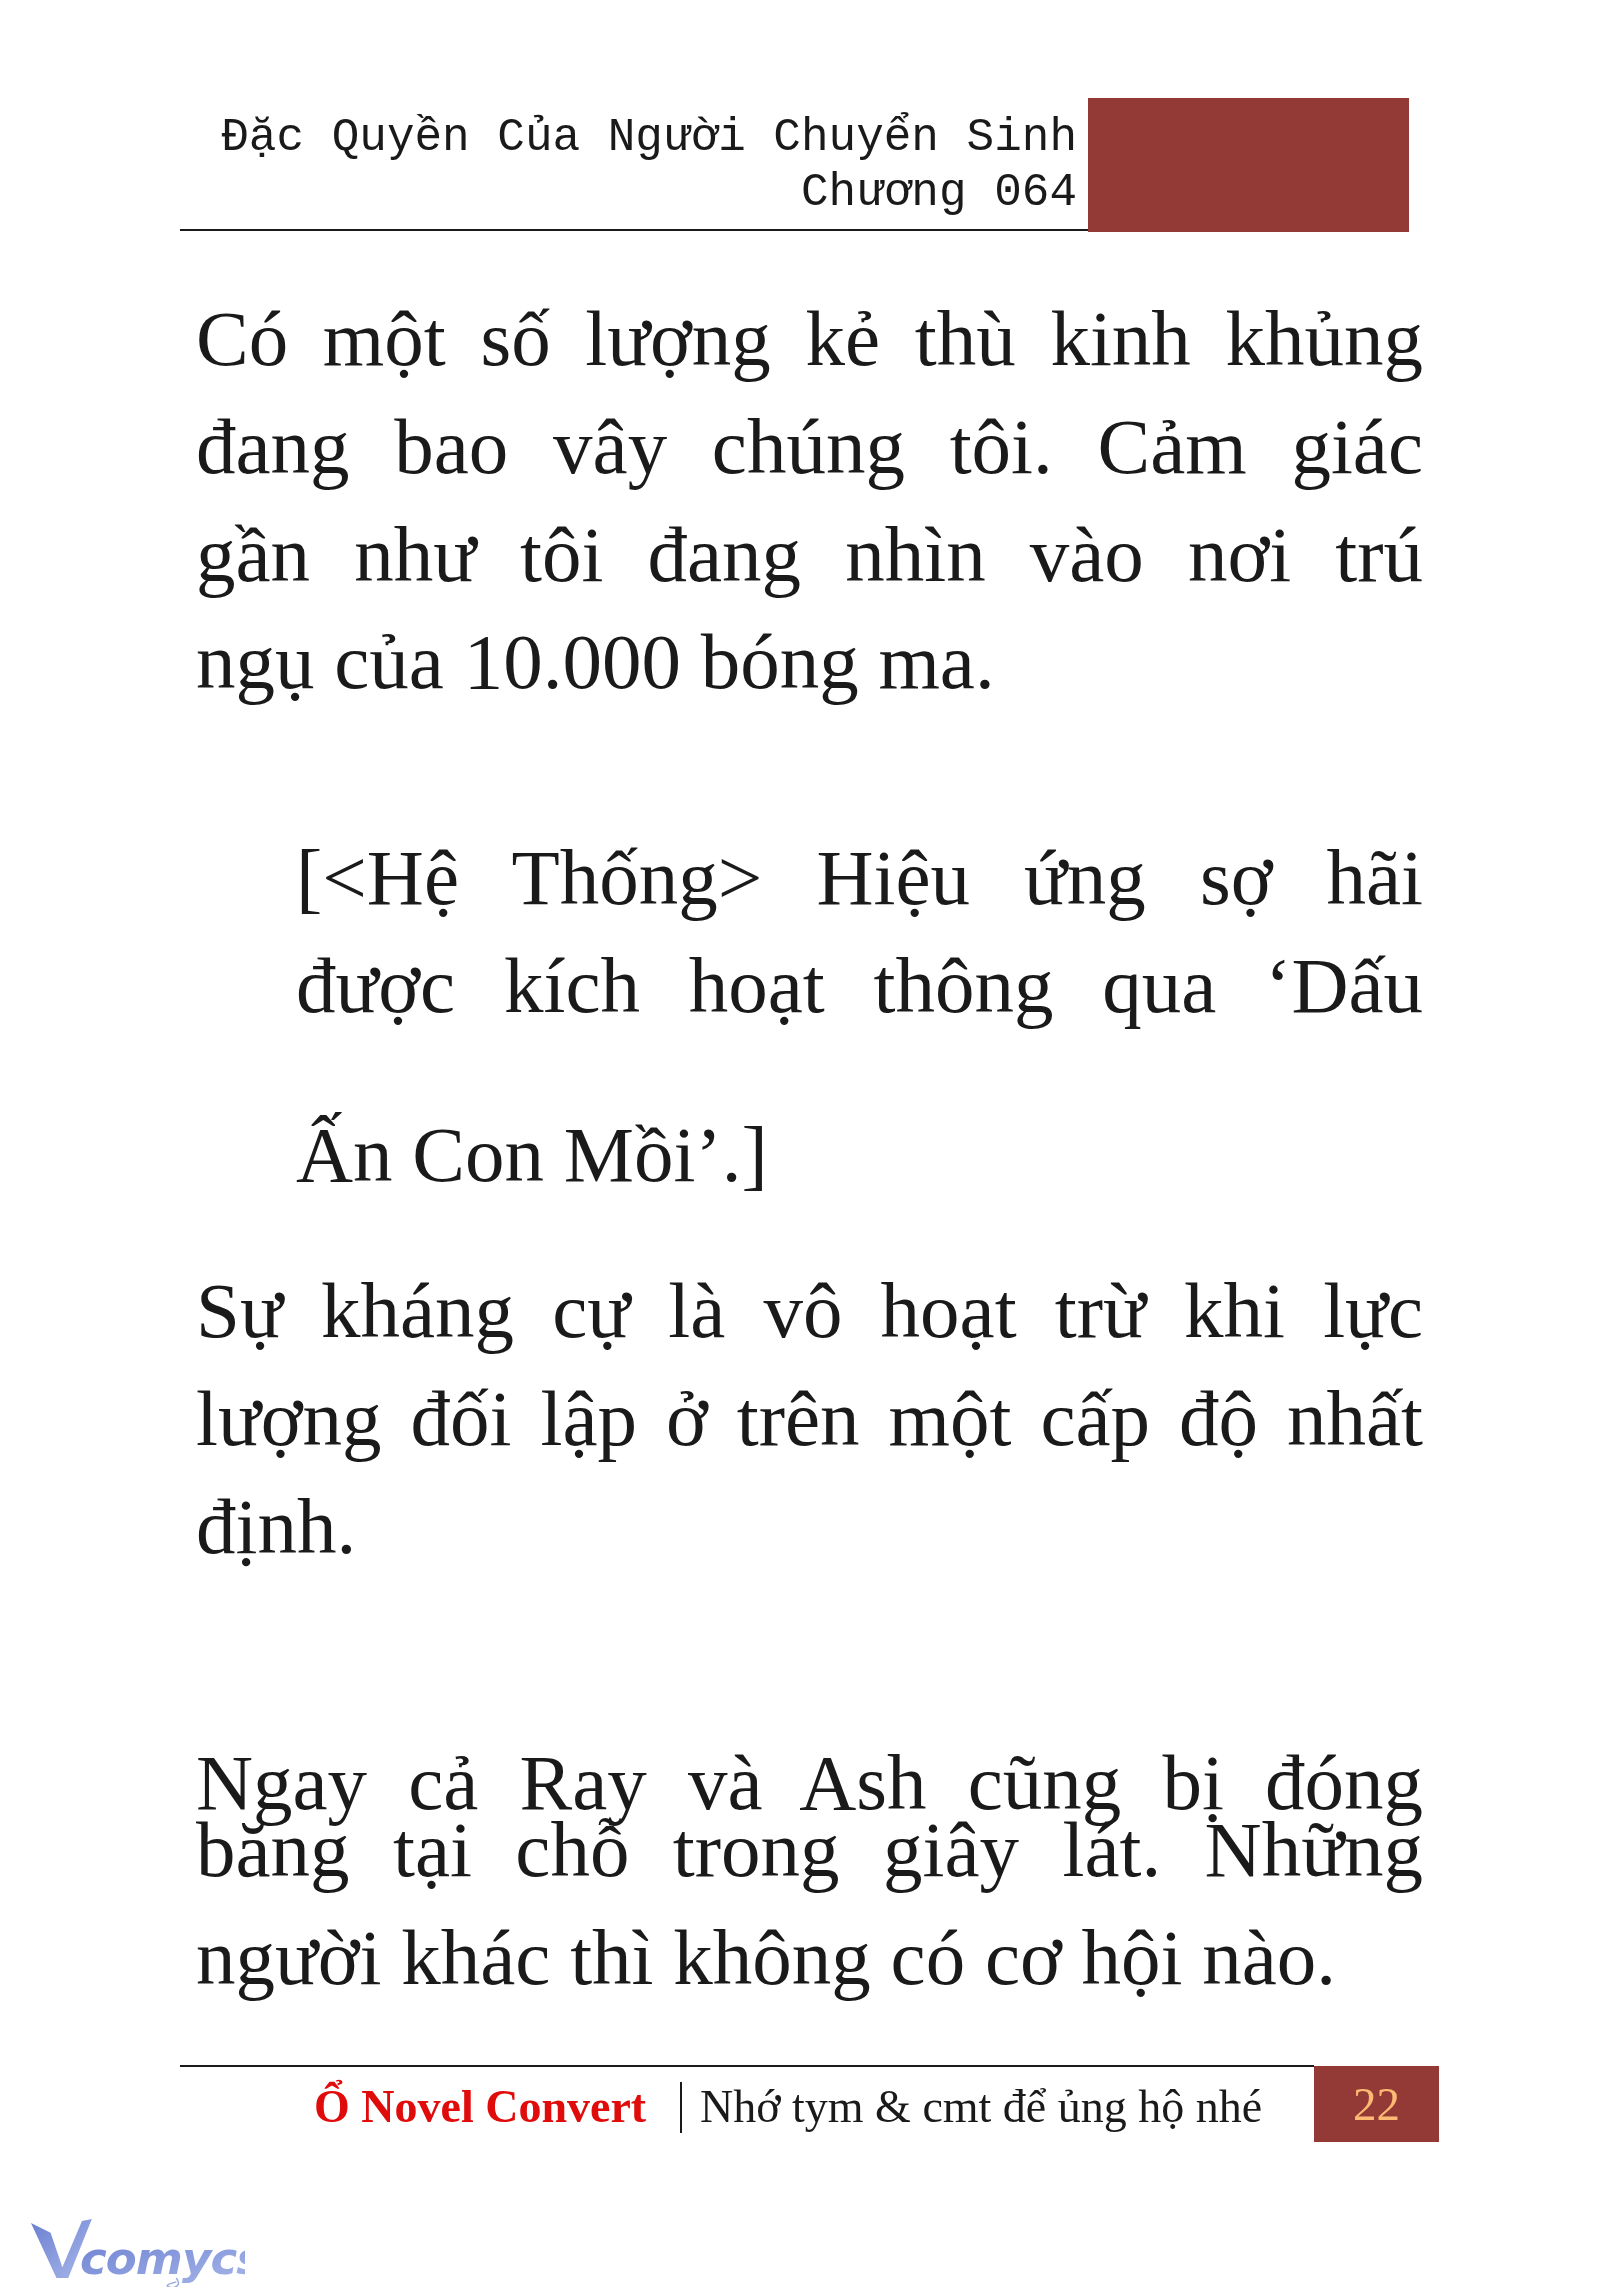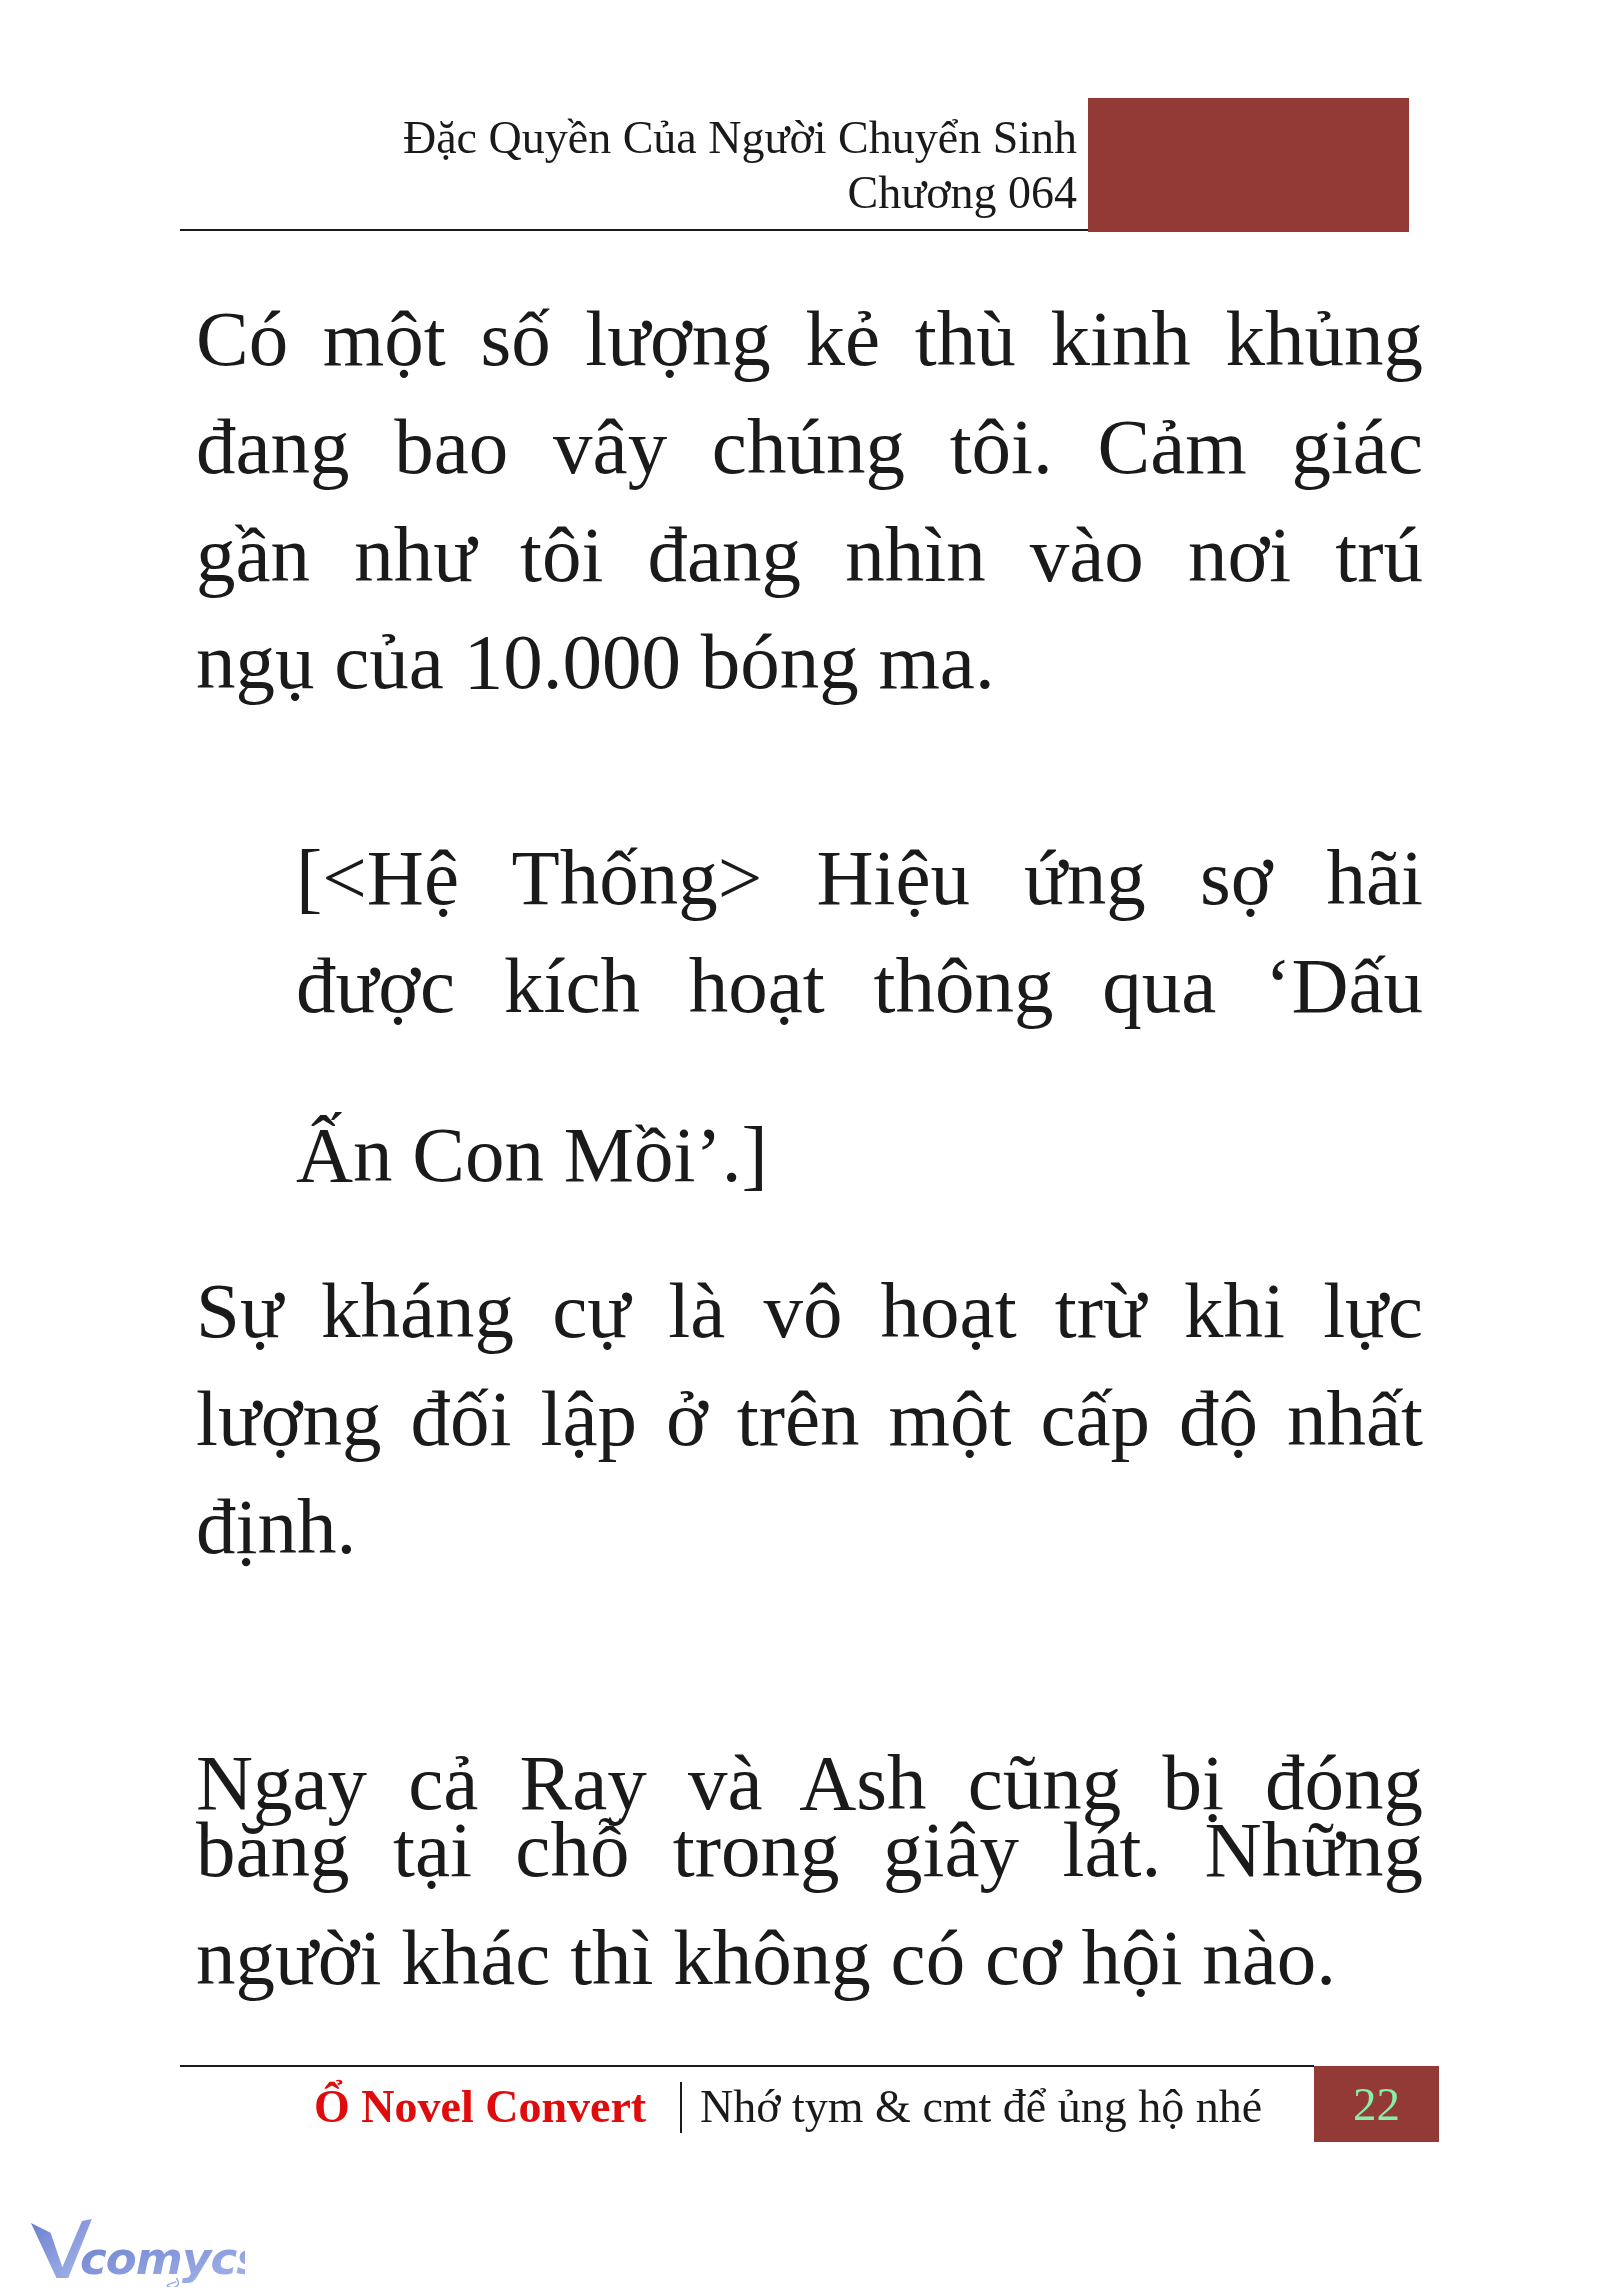--- a/index.html
+++ b/index.html
@@ -1,37 +1,37 @@
 <!DOCTYPE html>
 <html><head>
 <meta charset="utf-8">
 <style>
   html, body { margin: 0; padding: 0; background: #ffffff; }
   body { width: 1622px; height: 2293px; position: relative; overflow: hidden;
          font-family: "Liberation Serif", "DejaVu Serif", serif; color: #1a1a1a; }
 
   .hdr-title { position: absolute; right: 545px; text-align: right; white-space: nowrap;
-               font-size: 46px; line-height: 46px; color: #1a1a1a; }
+               font-size: 46px; line-height: 46px; color: #1a1a1a; font-family: Liberation Mono, monospace; }
   .hdr-rule { position: absolute; left: 180px; top: 229px; width: 912px; height: 2px; background: #1a1a1a; }
   .hdr-box { position: absolute; left: 1088px; top: 98px; width: 321px; height: 134px; background: #933a36;
              color: #ffffff; text-align: center; }
   .hdr-box div { position: absolute; left: 0; right: 0; font-size: 47px; line-height: 47px; white-space: nowrap; }
 
   .line { position: absolute; left: 196px; width: 1227px; font-size: 79px; line-height: 79px; height: 79px;
           white-space: nowrap; text-align: justify; text-align-last: justify; color: #1a1a1a; }
   .line.last { text-align-last: left; }
   .line.indent { left: 296px; width: 1127px; }
 
   .ftr-rule { position: absolute; left: 180px; top: 2065px; width: 1134px; height: 2px; background: #1a1a1a; }
   .ftr-brand { position: absolute; left: 314px; top: 2084px; font-size: 46px; line-height: 46px; font-weight: bold;
                color: #e00b0b; white-space: nowrap; }
   .ftr-sep { position: absolute; left: 680px; top: 2082px; width: 2px; height: 51px; background: #1a1a1a; }
   .ftr-note { position: absolute; left: 700px; top: 2084px; font-size: 46px; line-height: 46px; white-space: nowrap; color: #1a1a1a; }
   .ftr-box { position: absolute; left: 1314px; top: 2066px; width: 125px; height: 76px; background: #933a36;
-             color: #86efac; font-size: 47px; line-height: 76px; text-align: center; }
+             color: #fdba74; font-size: 47px; line-height: 76px; text-align: center; }
 
   .wm { position: absolute; left: 29px; top: 2213px; width: 216px; height: 74px; }
 </style>
 </head>
 <body>
 
 <div>
   <div class="hdr-title" style="top:115px;">Đặc Quyền Của Người Chuyển Sinh</div>
   <div class="hdr-title" style="top:170px;">Chương 064</div>
   <div class="hdr-rule"></div>

